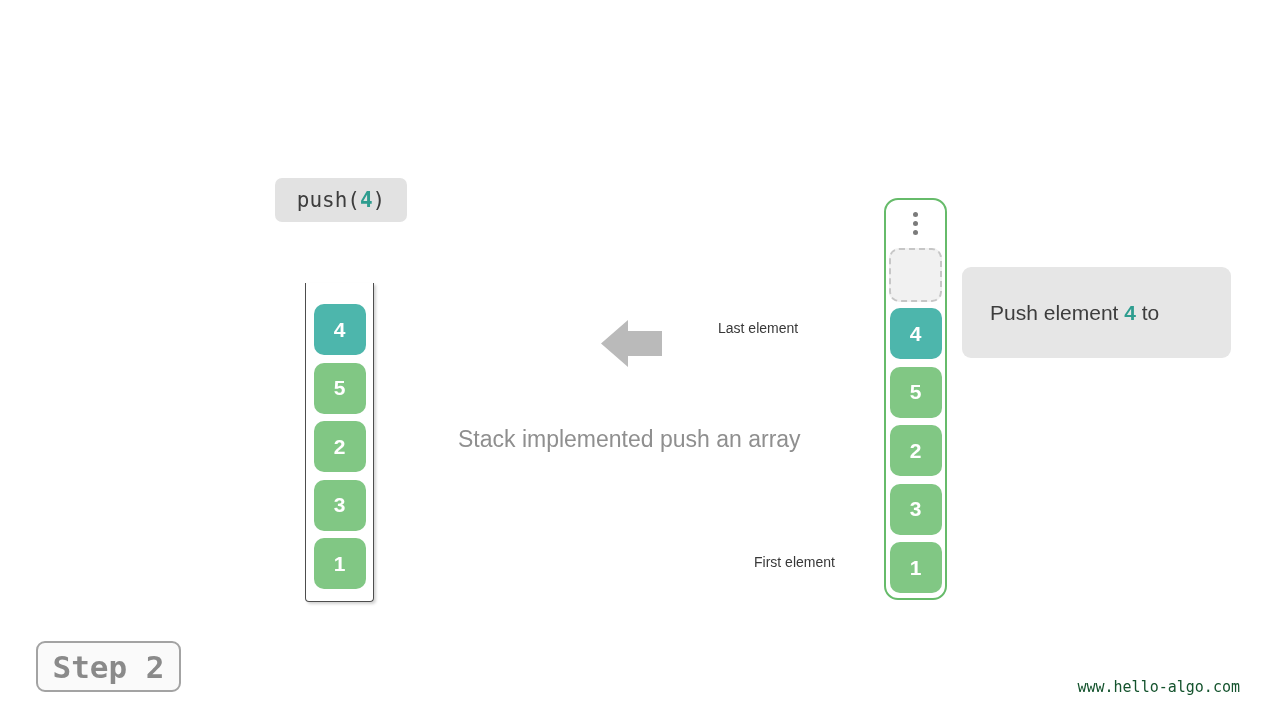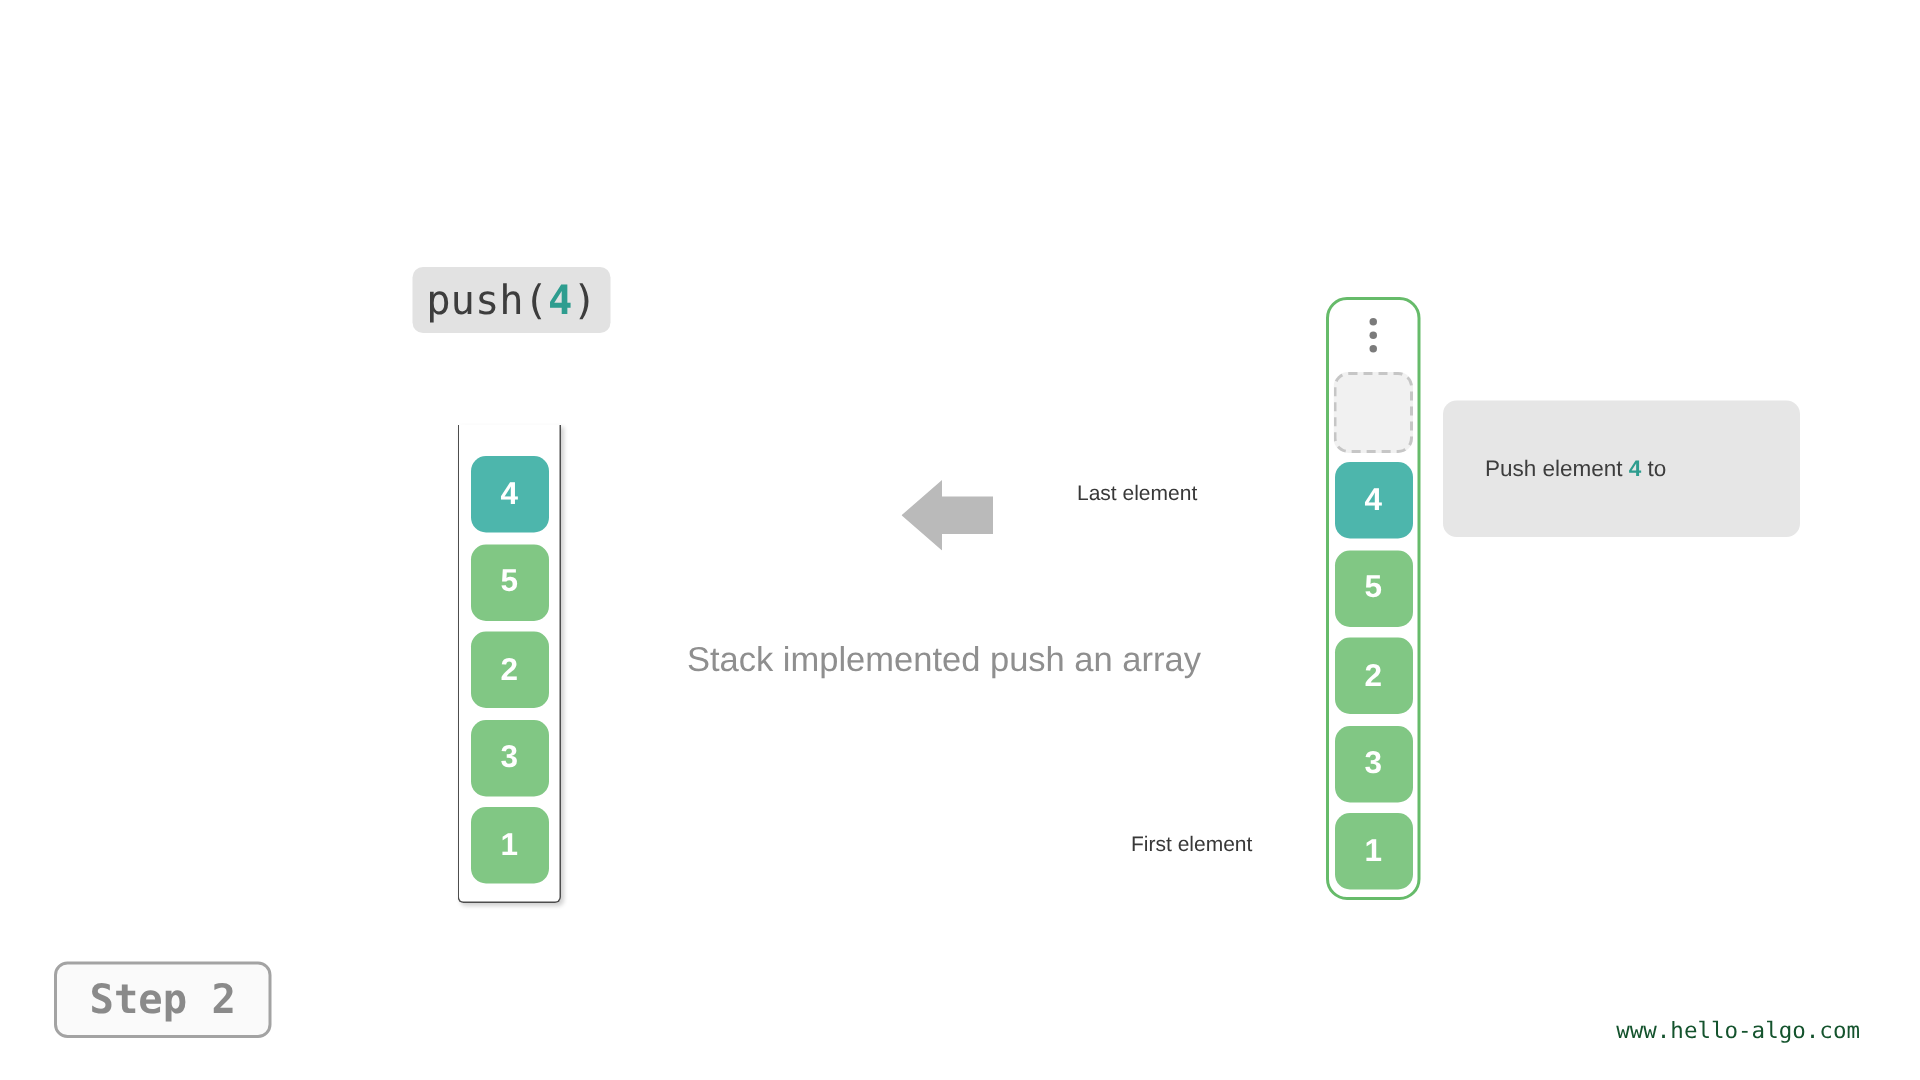--- a/index.html
+++ b/index.html
@@ -3,21 +3,21 @@
 <meta charset="utf-8">
 <style>
   * { margin: 0; padding: 0; box-sizing: border-box; }
   html, body { width: 1280px; height: 720px; background: #ffffff; overflow: hidden;
     font-family: "Liberation Sans", sans-serif; }
   .canvas { position: relative; width: 1280px; height: 720px; background: #fff; }
 
   
   .op-box { position: absolute; left: 275px; top: 178px; width: 132px; height: 44px;
     background: #e2e2e2; border-radius: 7px; display: flex; align-items: center; justify-content: center;
-    font-family: "DejaVu Sans Mono", monospace; font-size: 27px; color: #3d3d3d; }
+    font-family: "DejaVu Sans Mono", monospace; font-size: 21px; color: #3d3d3d; }
   .op-box .hl { color: #2e9d8f; font-weight: bold; }
 
   
   .left-stack { position: absolute; left: 305px; top: 283px; width: 69px; height: 319px;
     border: 1.6px solid #4d4d4d; border-top: none; border-radius: 0 0 4px 4px;
     box-shadow: 2px 2px 3px rgba(0,0,0,0.18);
     display: flex; flex-direction: column; align-items: center; padding-top: 21px; gap: 7.5px; }
 
   
   .right-stack { position: absolute; left: 884px; top: 198px; width: 63px; height: 402px;
@@ -41,30 +41,30 @@
   .arrow { position: absolute; left: 601px; top: 320px; width: 61px; height: 47px; }
 
   
   .lbl { position: absolute; white-space: nowrap; color: #383838; font-weight: normal; font-size: 14px; }
   .lbl-last { left: 718px; top: 320px; }
   .lbl-first { left: 710px; top: 554px; margin-left: 44px; }
   .caption { position: absolute; left: 458px; top: 426px; white-space: nowrap;
     color: #8f8f8f; font-size: 23px; font-weight: normal; }
 
   
-  .tooltip { position: absolute; left: 962px; top: 267px; width: 238px; height: 91px;
+  .tooltip { position: absolute; left: 962px; top: 267px; width: 269px; height: 91px;
     background: #e6e6e6; border-radius: 9px; display: flex; flex-direction: column;
-    justify-content: center; padding-left: 28px; font-size: 15px; color: #3d3d3d; line-height: 30px; }
+    justify-content: center; padding-left: 28px; font-size: 21px; color: #3d3d3d; line-height: 30px; }
   .tooltip .hl { color: #2e9d8f; font-weight: bold; }
 
   
   .step-badge { position: absolute; left: 36px; top: 641px; width: 145px; height: 51px;
     background: #fafafa; border: 2px solid #a3a3a3; border-radius: 9px;
     display: flex; align-items: center; justify-content: center;
-    font-family: "DejaVu Sans Mono", monospace; font-size: 27px; font-weight: bold; color: #8a8a8a; }
+    font-family: "DejaVu Sans Mono", monospace; font-size: 31px; font-weight: bold; color: #8a8a8a; }
 
   
   .watermark { position: absolute; left: 1064px; top: 678px; width: 176px; text-align: right;
     font-family: "DejaVu Sans Mono", monospace; font-size: 15px; color: #14532d; }
 </style>
 </head>
 <body>
 
 <div class="canvas">
 

